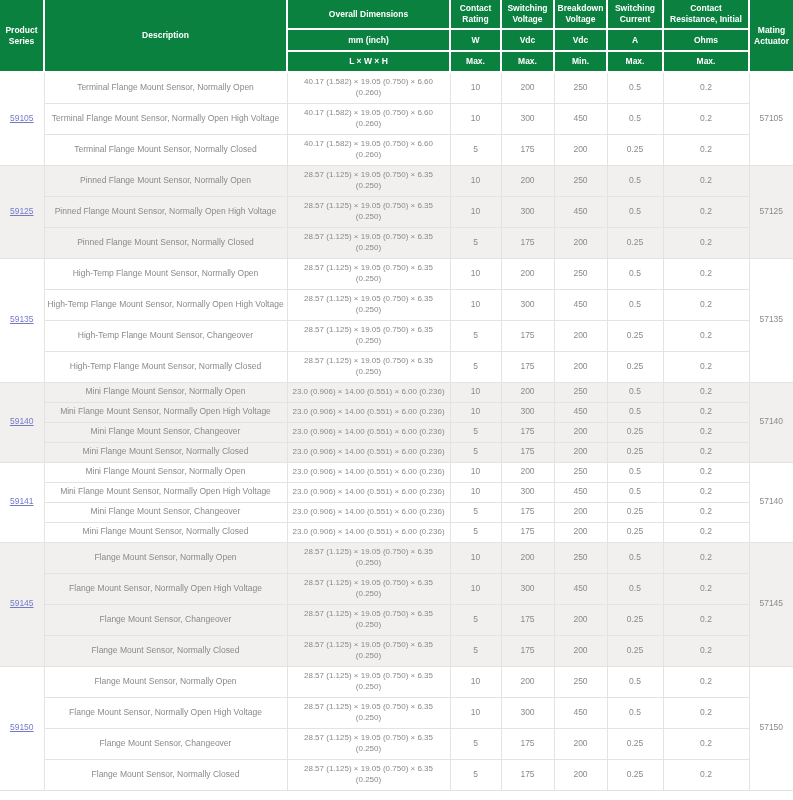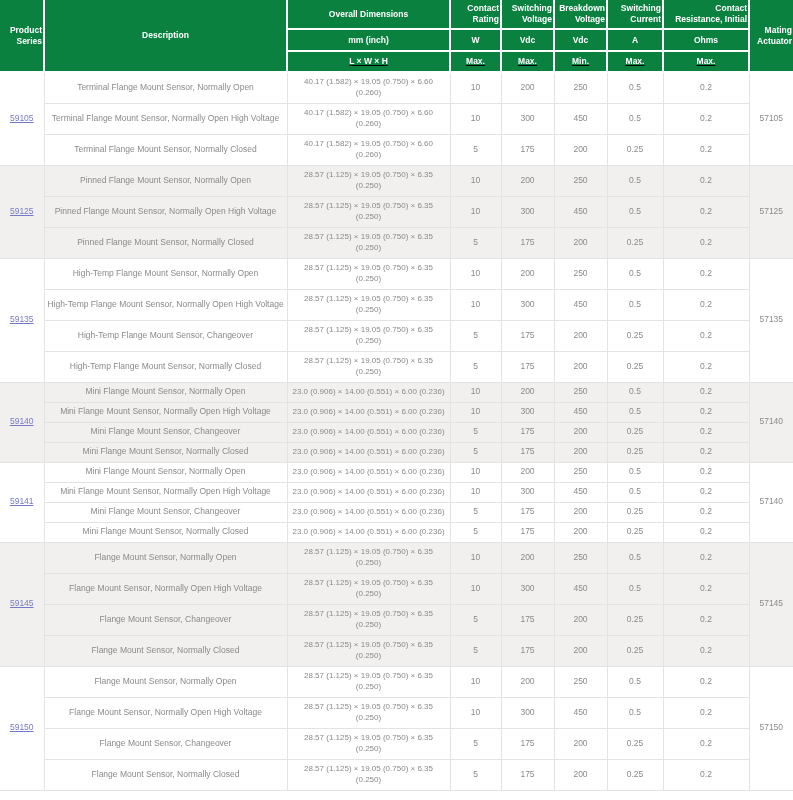--- a/index.html
+++ b/index.html
@@ -21,22 +21,22 @@
     line-height: 1.25;
     text-align: center;
     vertical-align: middle;
     border-right: 2px solid #ffffff;
     border-bottom: 2px solid #ffffff;
     padding: 0 1px;
   }
   thead th.last-col { border-right: none; }
   thead tr.h1 { height: 29px; }
   thead tr.h2 { height: 22px; padding-left: 40px; }
-  thead tr.h3 { height: 21px; text-decoration: underline; }
-  thead th.wrap { white-space: pre-line; text-align: right; }
+  thead tr.h3 { height: 21px; }
+  thead th.wrap { white-space: pre-line; }
 
   
   tbody td {
     border: 1px solid #e3e3e2;
     color: #8a8a8a;
     font-size: 8.5px;
     line-height: 1.3;
     text-align: center;
     vertical-align: middle;
     padding: 0 2px;

